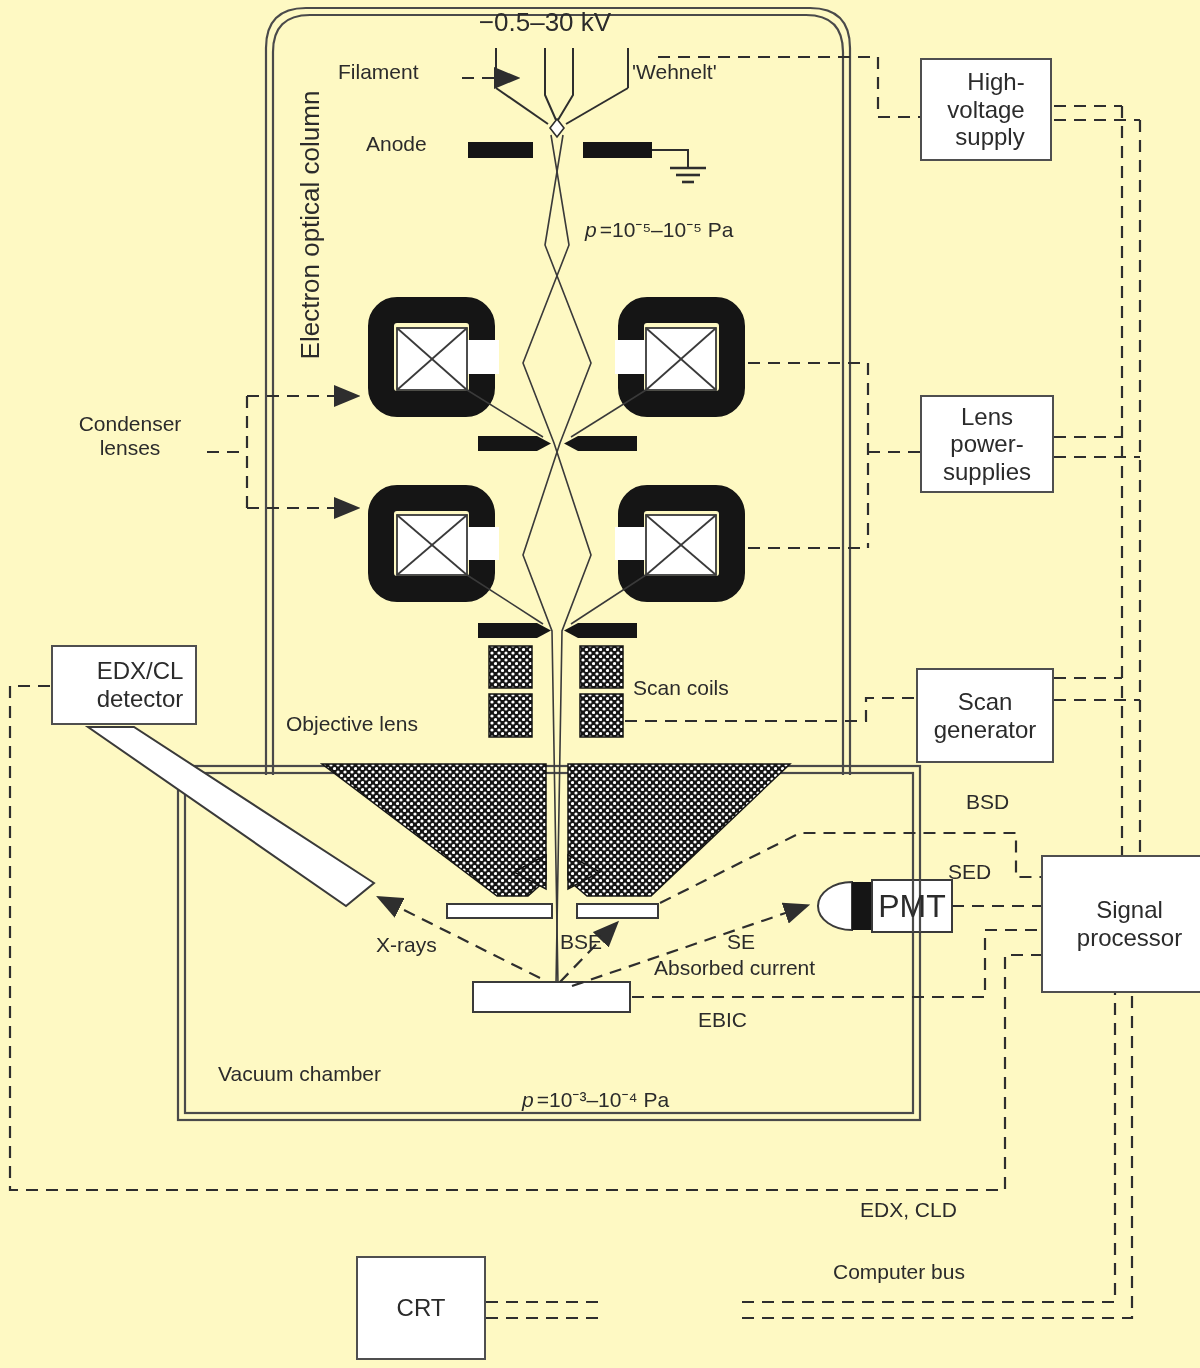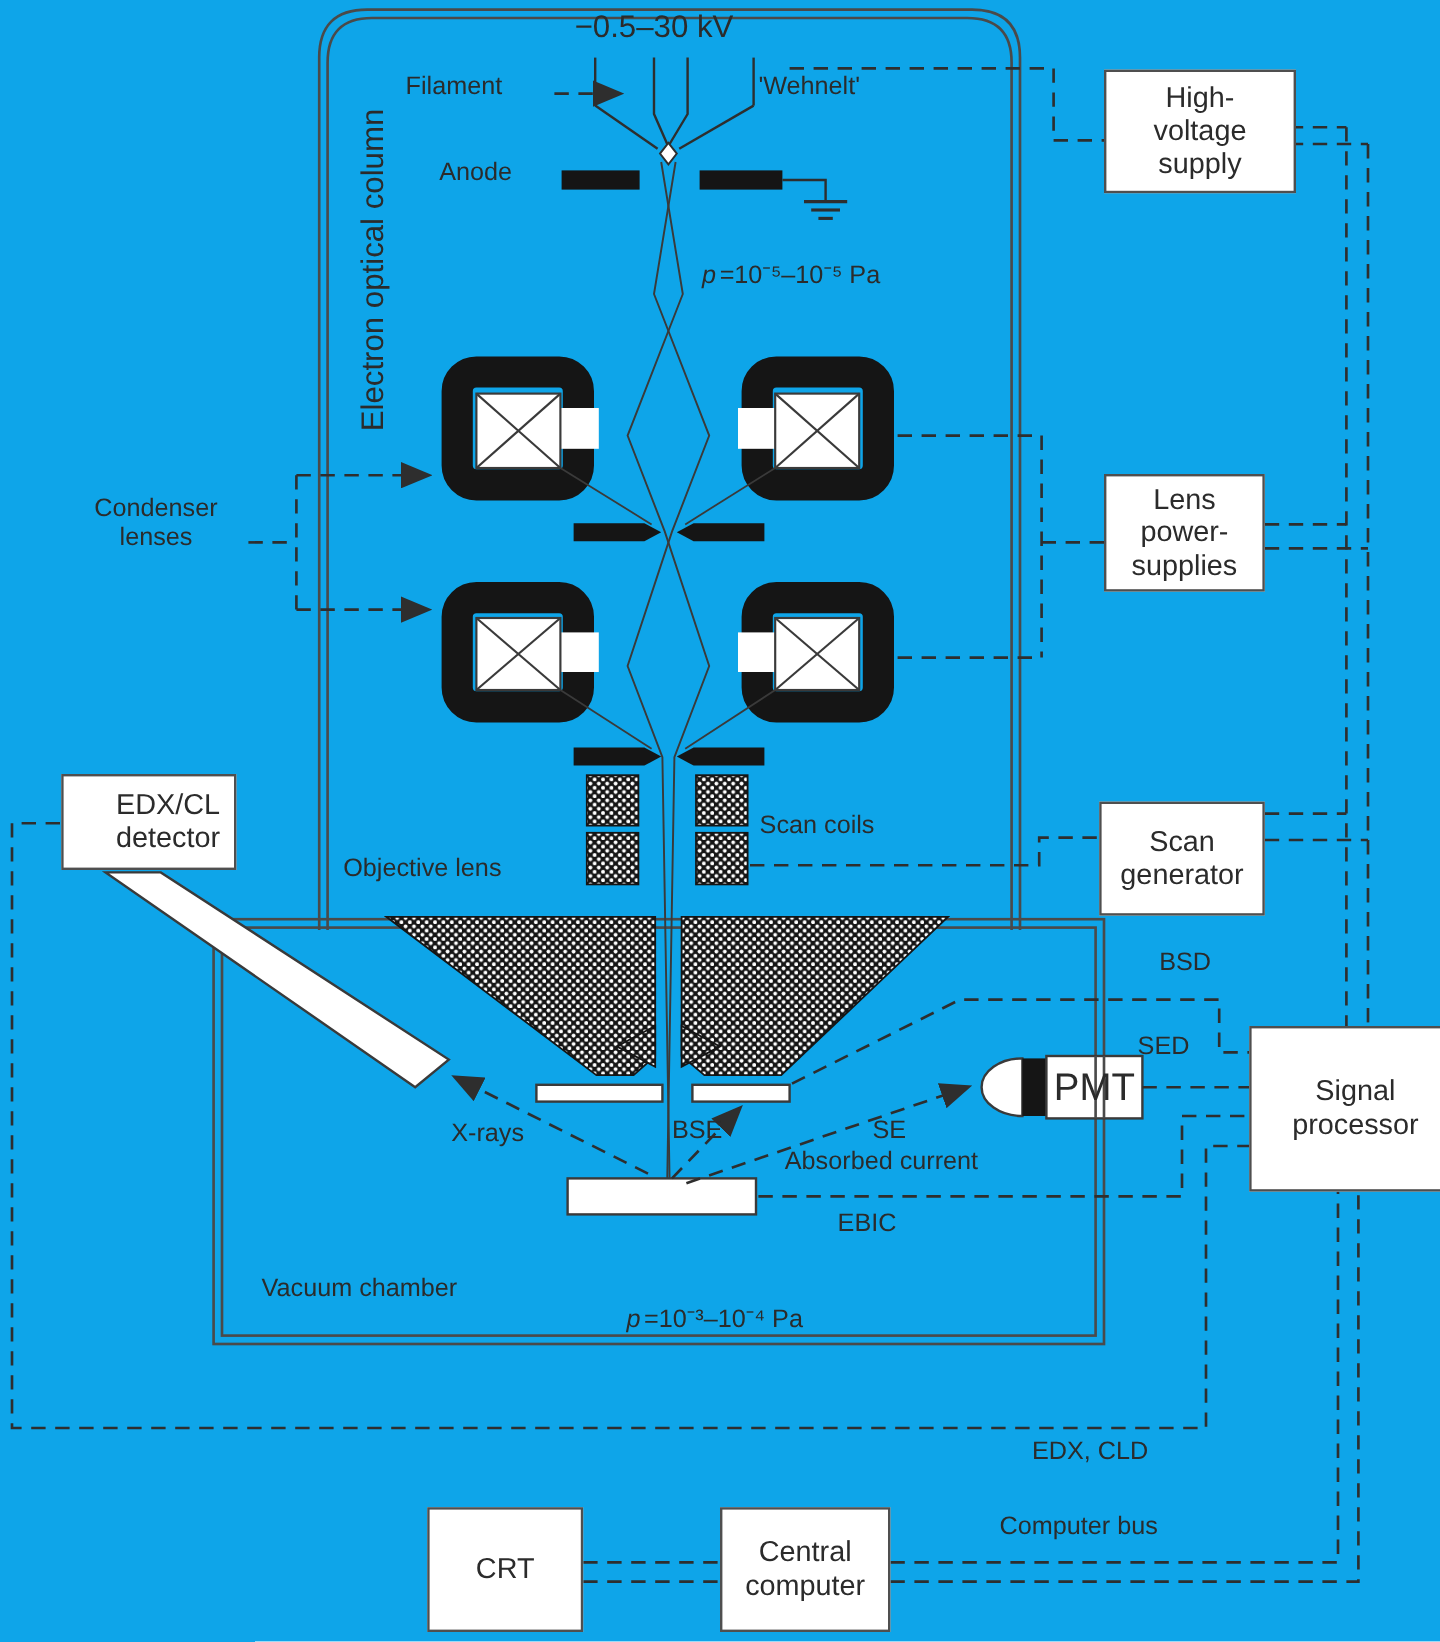--- a/index.html
+++ b/index.html
@@ -1,16 +1,16 @@
 <!DOCTYPE html>
 <html><head>
 <meta charset="utf-8">
 <style>
   html,body{margin:0;padding:0;background:#ffffff;}
-  .stage{position:relative;width:1200px;height:1368px;background:#0ea5e9;
+  .stage{position:relative;width:1200px;height:1368px;background:#fef9c3;
          font-family:"Liberation Sans", sans-serif;color:#2b2b2b;overflow:hidden;}
   .stage svg{position:absolute;left:0;top:0;}
   .lbl{position:absolute;font-size:21px;line-height:1.12;color:#2b2b2b;white-space:pre-line;}
   .ctr{text-align:center;}
   .it{font-style:italic;}
   .val{margin-left:3px;}
   .bx{position:absolute;box-sizing:border-box;border:2px solid #4f4f4f;background:#ffffff;
       display:flex;align-items:center;justify-content:center;text-align:center;
       font-size:24px;line-height:1.15;white-space:pre-line;color:#2b2b2b;}
   .rot{position:absolute;left:150px;top:210px;width:320px;height:30px;line-height:30px;
@@ -206,31 +206,29 @@
 <div class="lbl" style="left:948px;top:860px;">SED</div>
 
 <div class="lbl" style="left:218px;top:1062px;">Vacuum chamber</div>
 <div class="lbl" style="left:522px;top:1064px;">
   <span class="it">p</span><span class="val">=10⁻³–10⁻⁴ Pa</span>
 </div>
 
 <div class="lbl" style="left:860px;top:1198px;">EDX, CLD</div>
 <div class="lbl" style="left:833px;top:1260px;">Computer bus</div>
 
-<div class="bx" style="left:920px;top:58px;width:160px;height:103px;">High-
+<div class="bx" style="left:920px;top:58px;width:132px;height:103px;text-align:right;">High-
 voltage
 supply</div>
 <div class="bx" style="left:920px;top:395px;width:134px;height:98px;">Lens
 power-
 supplies</div>
 <div class="bx" style="left:916px;top:642px;width:138px;height:95px;margin-top:26px;">Scan
 generator</div>
 <div class="bx" style="left:1041px;top:855px;width:177px;height:138px;">Signal
 processor</div>
 <div class="bx" style="left:51px;top:645px;width:146px;height:80px;padding-left:32px;">EDX/CL
 detector</div>
 <div class="bx" style="left:356px;top:1256px;width:130px;height:104px;">CRT</div>
-<div class="bx" style="left:600px;top:1256px;width:142px;height:104px;">Central
-computer</div>
 
 <div class="pmtlbl">PMT</div>
 
 </div>
 
 </body></html>

